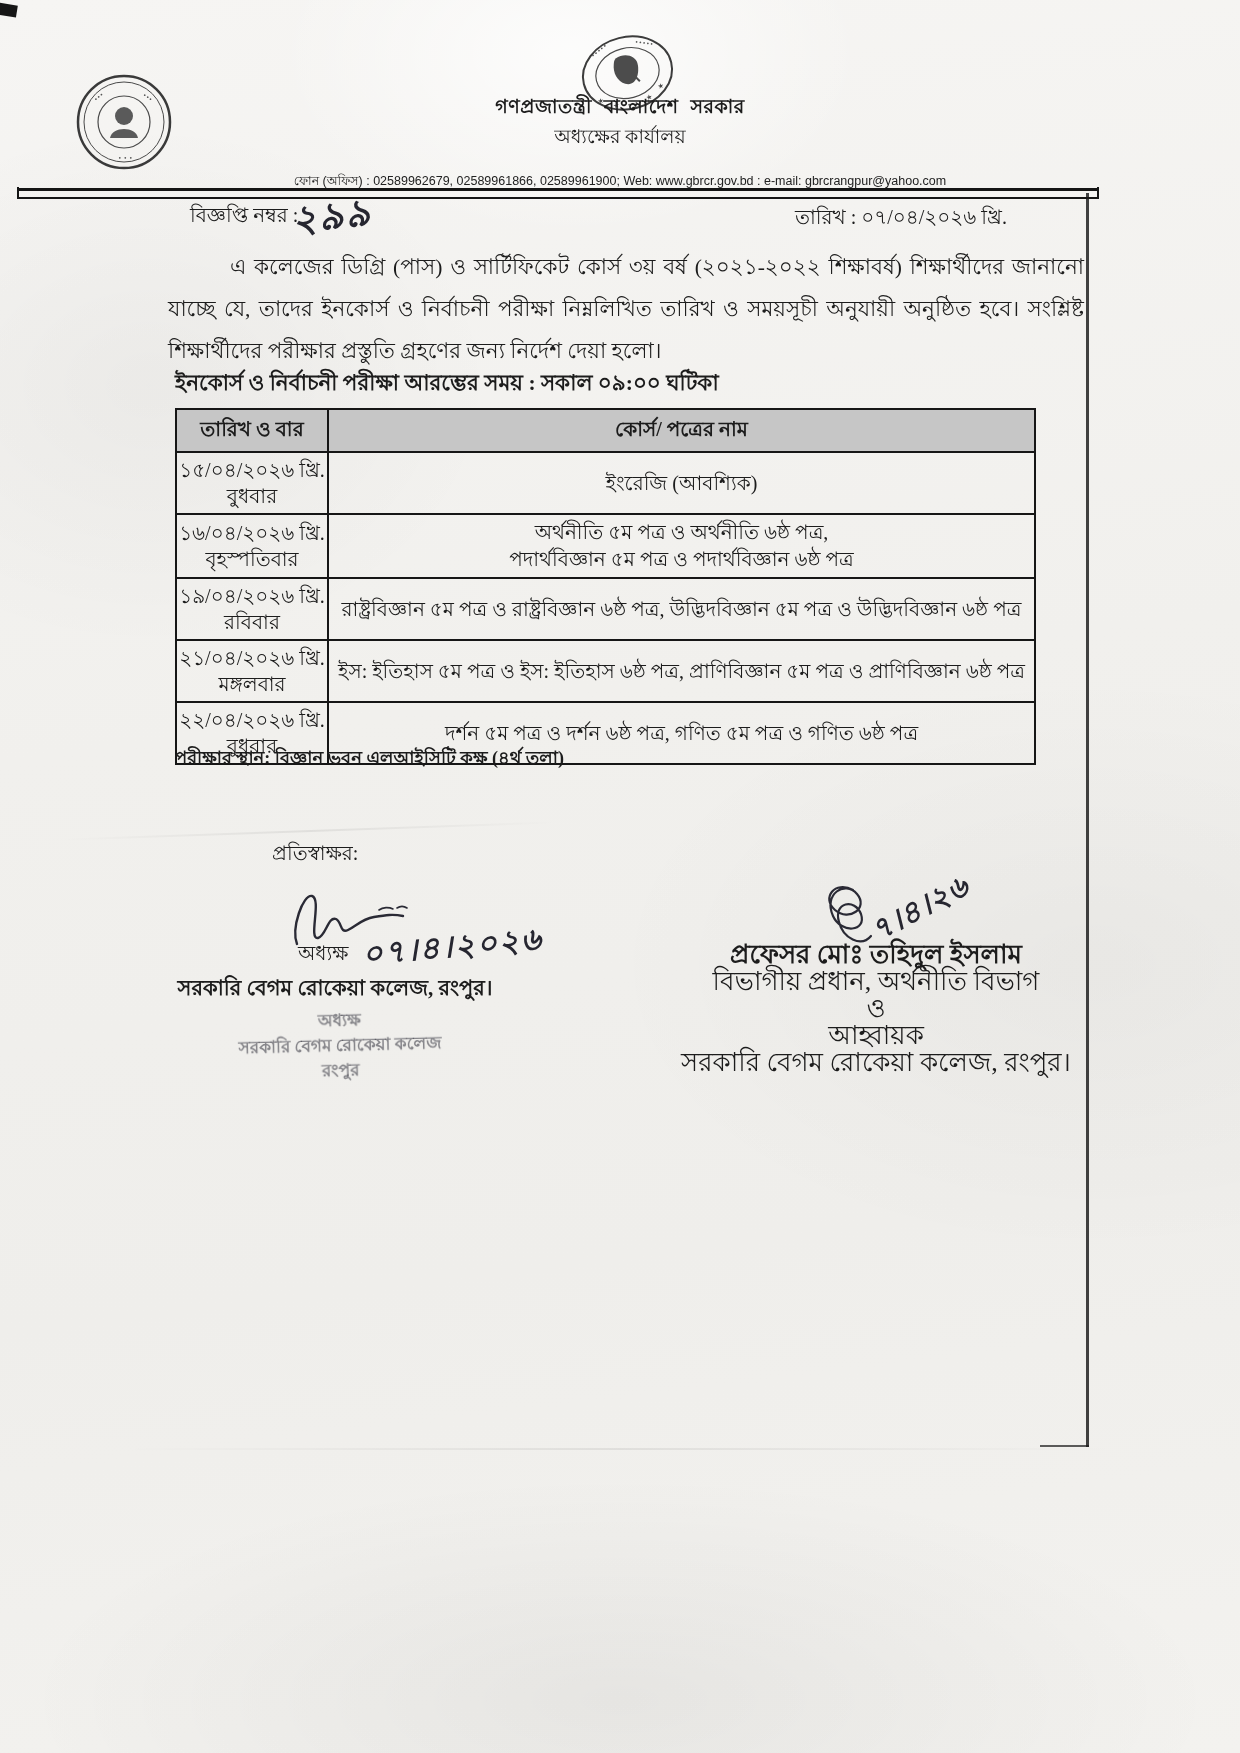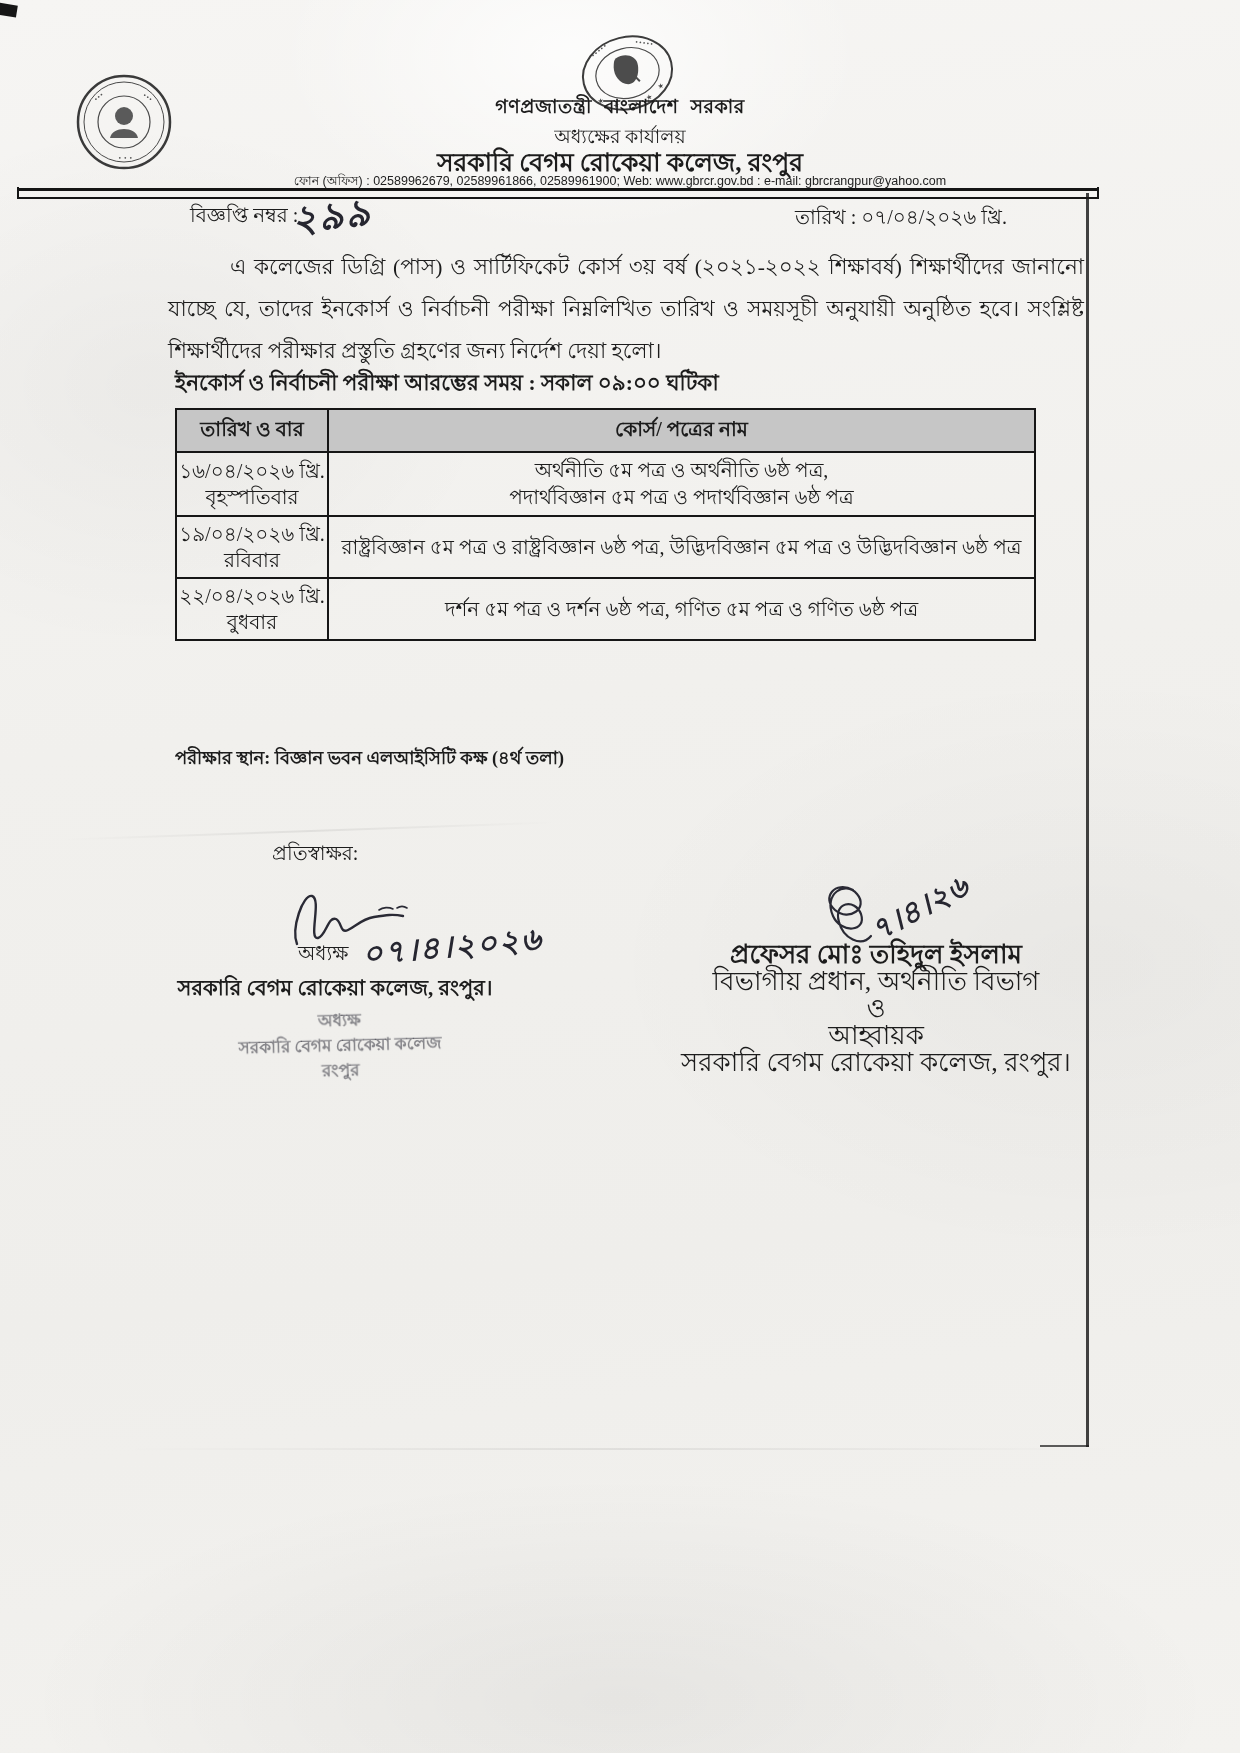--- a/index.html
+++ b/index.html
@@ -119,21 +119,20 @@
       <g fill="#555" font-size="6" font-family="DejaVu Sans, sans-serif">
         <text x="18" y="16" transform="rotate(-25 18 16)">∙∙∙∙∙</text>
         <text x="62" y="12" transform="rotate(22 62 12)">∙∙∙∙∙</text>
         <text x="40" y="72">∙∙∙∙</text>
       </g>
     </svg>
   </div>
 
   <div class="abs hdr-line govt-title">গণপ্রজাতন্ত্রী বাংলাদেশ সরকার</div>
   <div class="abs hdr-line office-title">অধ্যক্ষের কার্যালয়</div>
-  <div class="abs hdr-line college-title">সরকারি বেগম রোকেয়া কলেজ, রংপুর</div>
   <div class="abs hdr-line contact-line">ফোন (অফিস) : 02589962679, 02589961866, 02589961900; Web: www.gbrcr.gov.bd : e-mail:  gbrcrangpur@yahoo.com</div>
 
   <div class="abs rule-double"></div>
   <div class="abs edge-right"></div>
   <div class="abs edge-right-foot"></div>
 
   <div class="abs notice-number">বিজ্ঞপ্তি নম্বর :</div>
   <div class="abs hand notice-number-hand">২৯৯</div>
   <div class="abs notice-date">তারিখ : ০৭/০৪/২০২৬ খ্রি.</div>
 
@@ -145,32 +144,46 @@
         <col class="col-date">
         <col>
       </colgroup>
     <tbody>
         <tr>
       <th>তারিখ ও বার</th>
       <th>কোর্স/ পত্রের নাম</th>
     </tr>
     <tr>
       <td class="datecell">
+        <div>১৫/০৪/২০২৬ খ্রি.</div>
+        <div>বুধবার</div>
+      </td>
+      <td class="courses">ইংরেজি (আবশ্যিক)</td>
+    </tr>
+    <tr>
+      <td class="datecell">
         <div>১৬/০৪/২০২৬ খ্রি.</div>
         <div>বৃহস্পতিবার</div>
       </td>
       <td class="courses">অর্থনীতি ৫ম পত্র ও অর্থনীতি ৬ষ্ঠ পত্র,
 পদার্থবিজ্ঞান ৫ম পত্র ও পদার্থবিজ্ঞান ৬ষ্ঠ পত্র</td>
     </tr>
     <tr>
       <td class="datecell">
         <div>১৯/০৪/২০২৬ খ্রি.</div>
         <div>রবিবার</div>
       </td>
       <td class="courses">রাষ্ট্রবিজ্ঞান ৫ম পত্র ও রাষ্ট্রবিজ্ঞান ৬ষ্ঠ পত্র, উদ্ভিদবিজ্ঞান ৫ম পত্র ও উদ্ভিদবিজ্ঞান ৬ষ্ঠ পত্র</td>
+    </tr>
+    <tr>
+      <td class="datecell">
+        <div>২১/০৪/২০২৬ খ্রি.</div>
+        <div>মঙ্গলবার</div>
+      </td>
+      <td class="courses">ইস: ইতিহাস ৫ম পত্র ও ইস: ইতিহাস ৬ষ্ঠ পত্র, প্রাণিবিজ্ঞান ৫ম পত্র ও প্রাণিবিজ্ঞান ৬ষ্ঠ পত্র</td>
     </tr>
     <tr>
       <td class="datecell">
         <div>২২/০৪/২০২৬ খ্রি.</div>
         <div>বুধবার</div>
       </td>
       <td class="courses">দর্শন ৫ম পত্র ও দর্শন ৬ষ্ঠ পত্র, গণিত ৫ম পত্র ও গণিত ৬ষ্ঠ পত্র</td>
     </tr>
   </tbody>
     </table>

